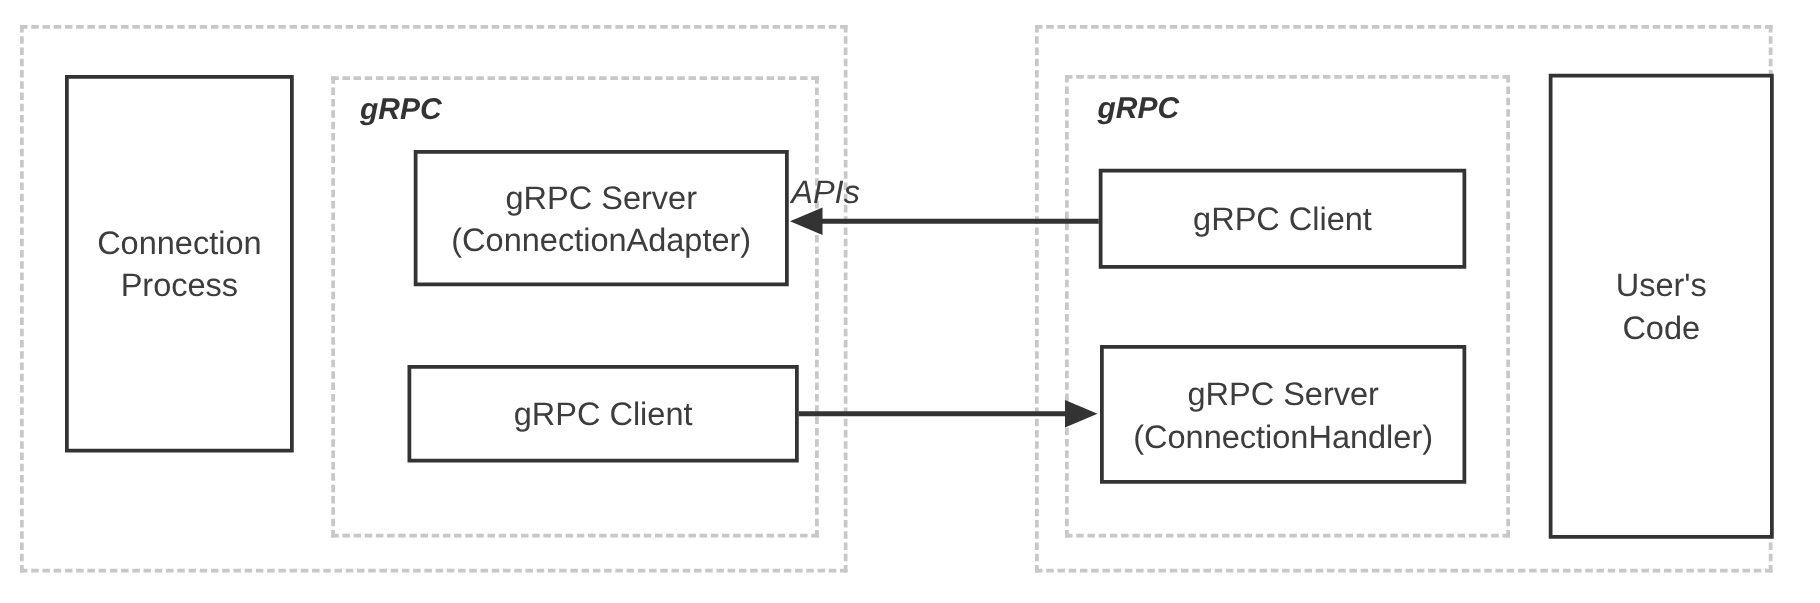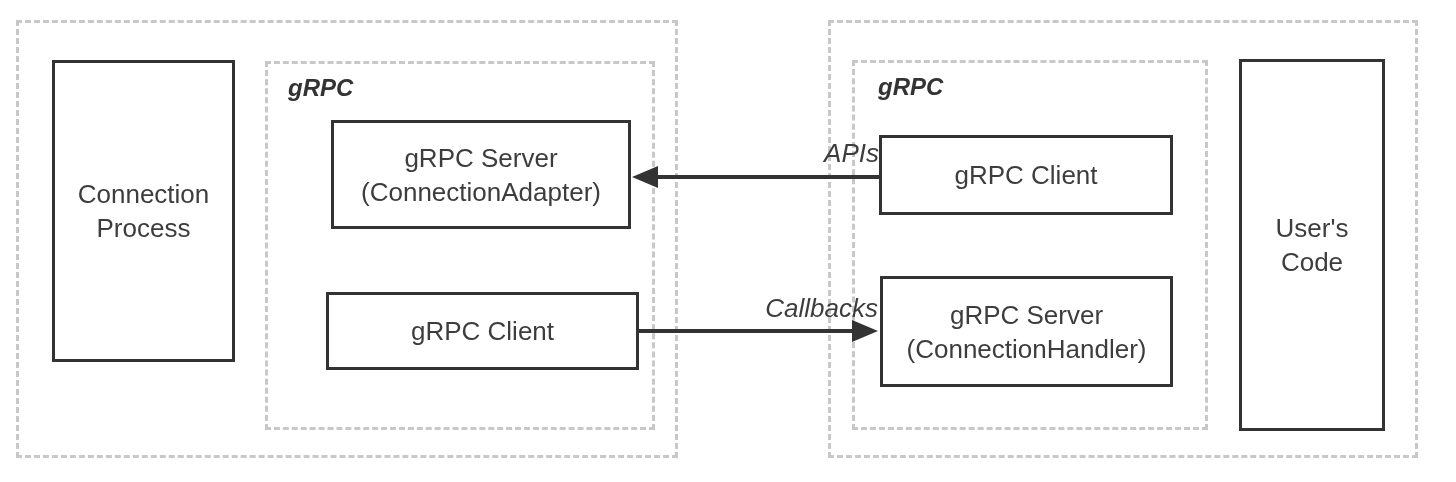--- a/index.html
+++ b/index.html
@@ -64,21 +64,21 @@
   .arrow-head.point-right {
     border-top: 11px solid transparent;
     border-bottom: 11px solid transparent;
     border-left: 26px solid #333333;
   }
   .arrow-label {
     position: absolute;
     color: #3d3d3d;
     font-size: 26px;
     font-style: italic;
-    text-align: right;
+    text-align: left;
     line-height: 30px;
   }
 </style>
 </head>
 <body>
 
 <div class="canvas">
 
   <div class="frame-dashed" style="left:16px; top:20px; width:662px; height:438px;"></div>
 
@@ -106,26 +106,25 @@
 
   <div class="box-solid" style="left:879px; top:135px; width:294px; height:80px;">
     <span class="box-label">gRPC Client</span>
   </div>
 
   <div class="box-solid" style="left:880px; top:276px; width:293px; height:111px;">
     <span class="box-label">gRPC Server
 (ConnectionHandler)</span>
   </div>
 
-  <div class="box-solid" style="left:1239px; top:59px; width:146px; height:372px;">
+  <div class="box-solid" style="left:1239px; top:59px; width:180px; height:372px;">
     <span class="box-label">User's
 Code</span>
   </div>
 
   <div class="arrow-line" style="left:650px; top:175px; width:229px;"></div>
   <div class="arrow-head point-left" style="left:632px; top:166px;"></div>
   <span class="arrow-label" style="left:633px; top:138px; width:246px;">APIs</span>
 
   <div class="arrow-line" style="left:639px; top:329px; width:217px;"></div>
   <div class="arrow-head point-right" style="left:852px; top:320px;"></div>
-  <span class="arrow-label" style="left:639px; top:293px; width:239px;">Callbacks</span>
 
 </div>
 
 </body></html>

